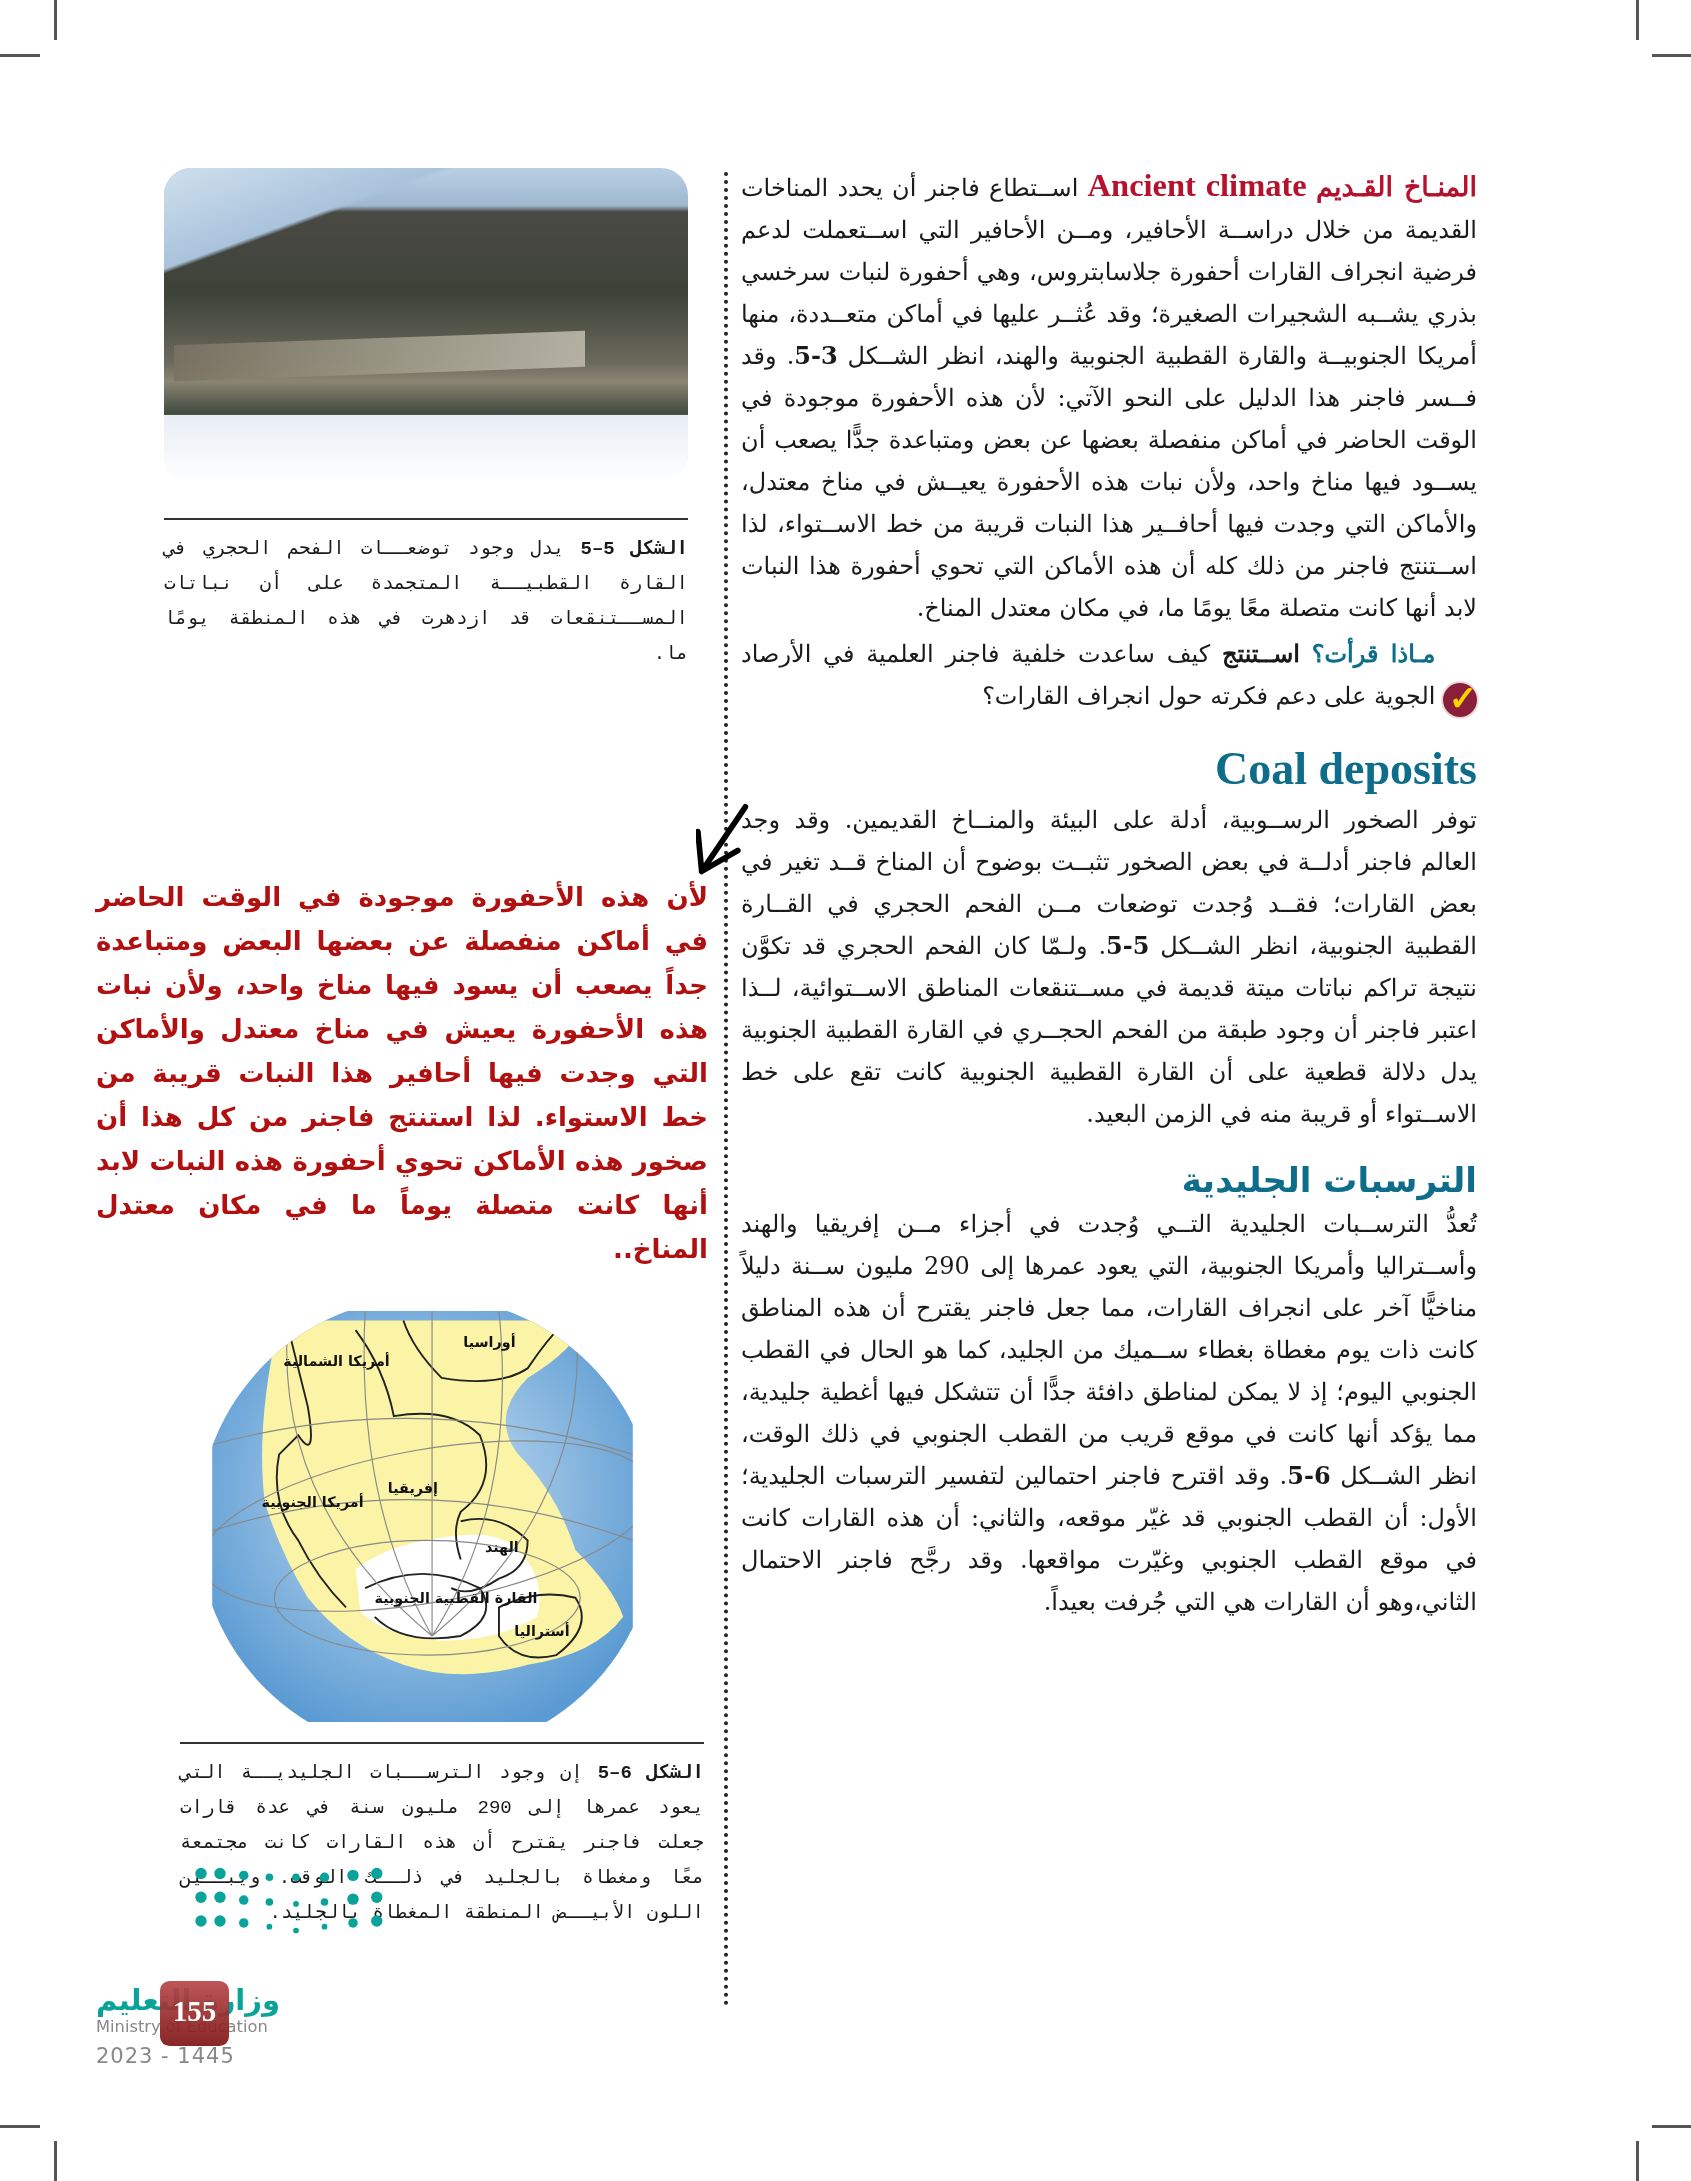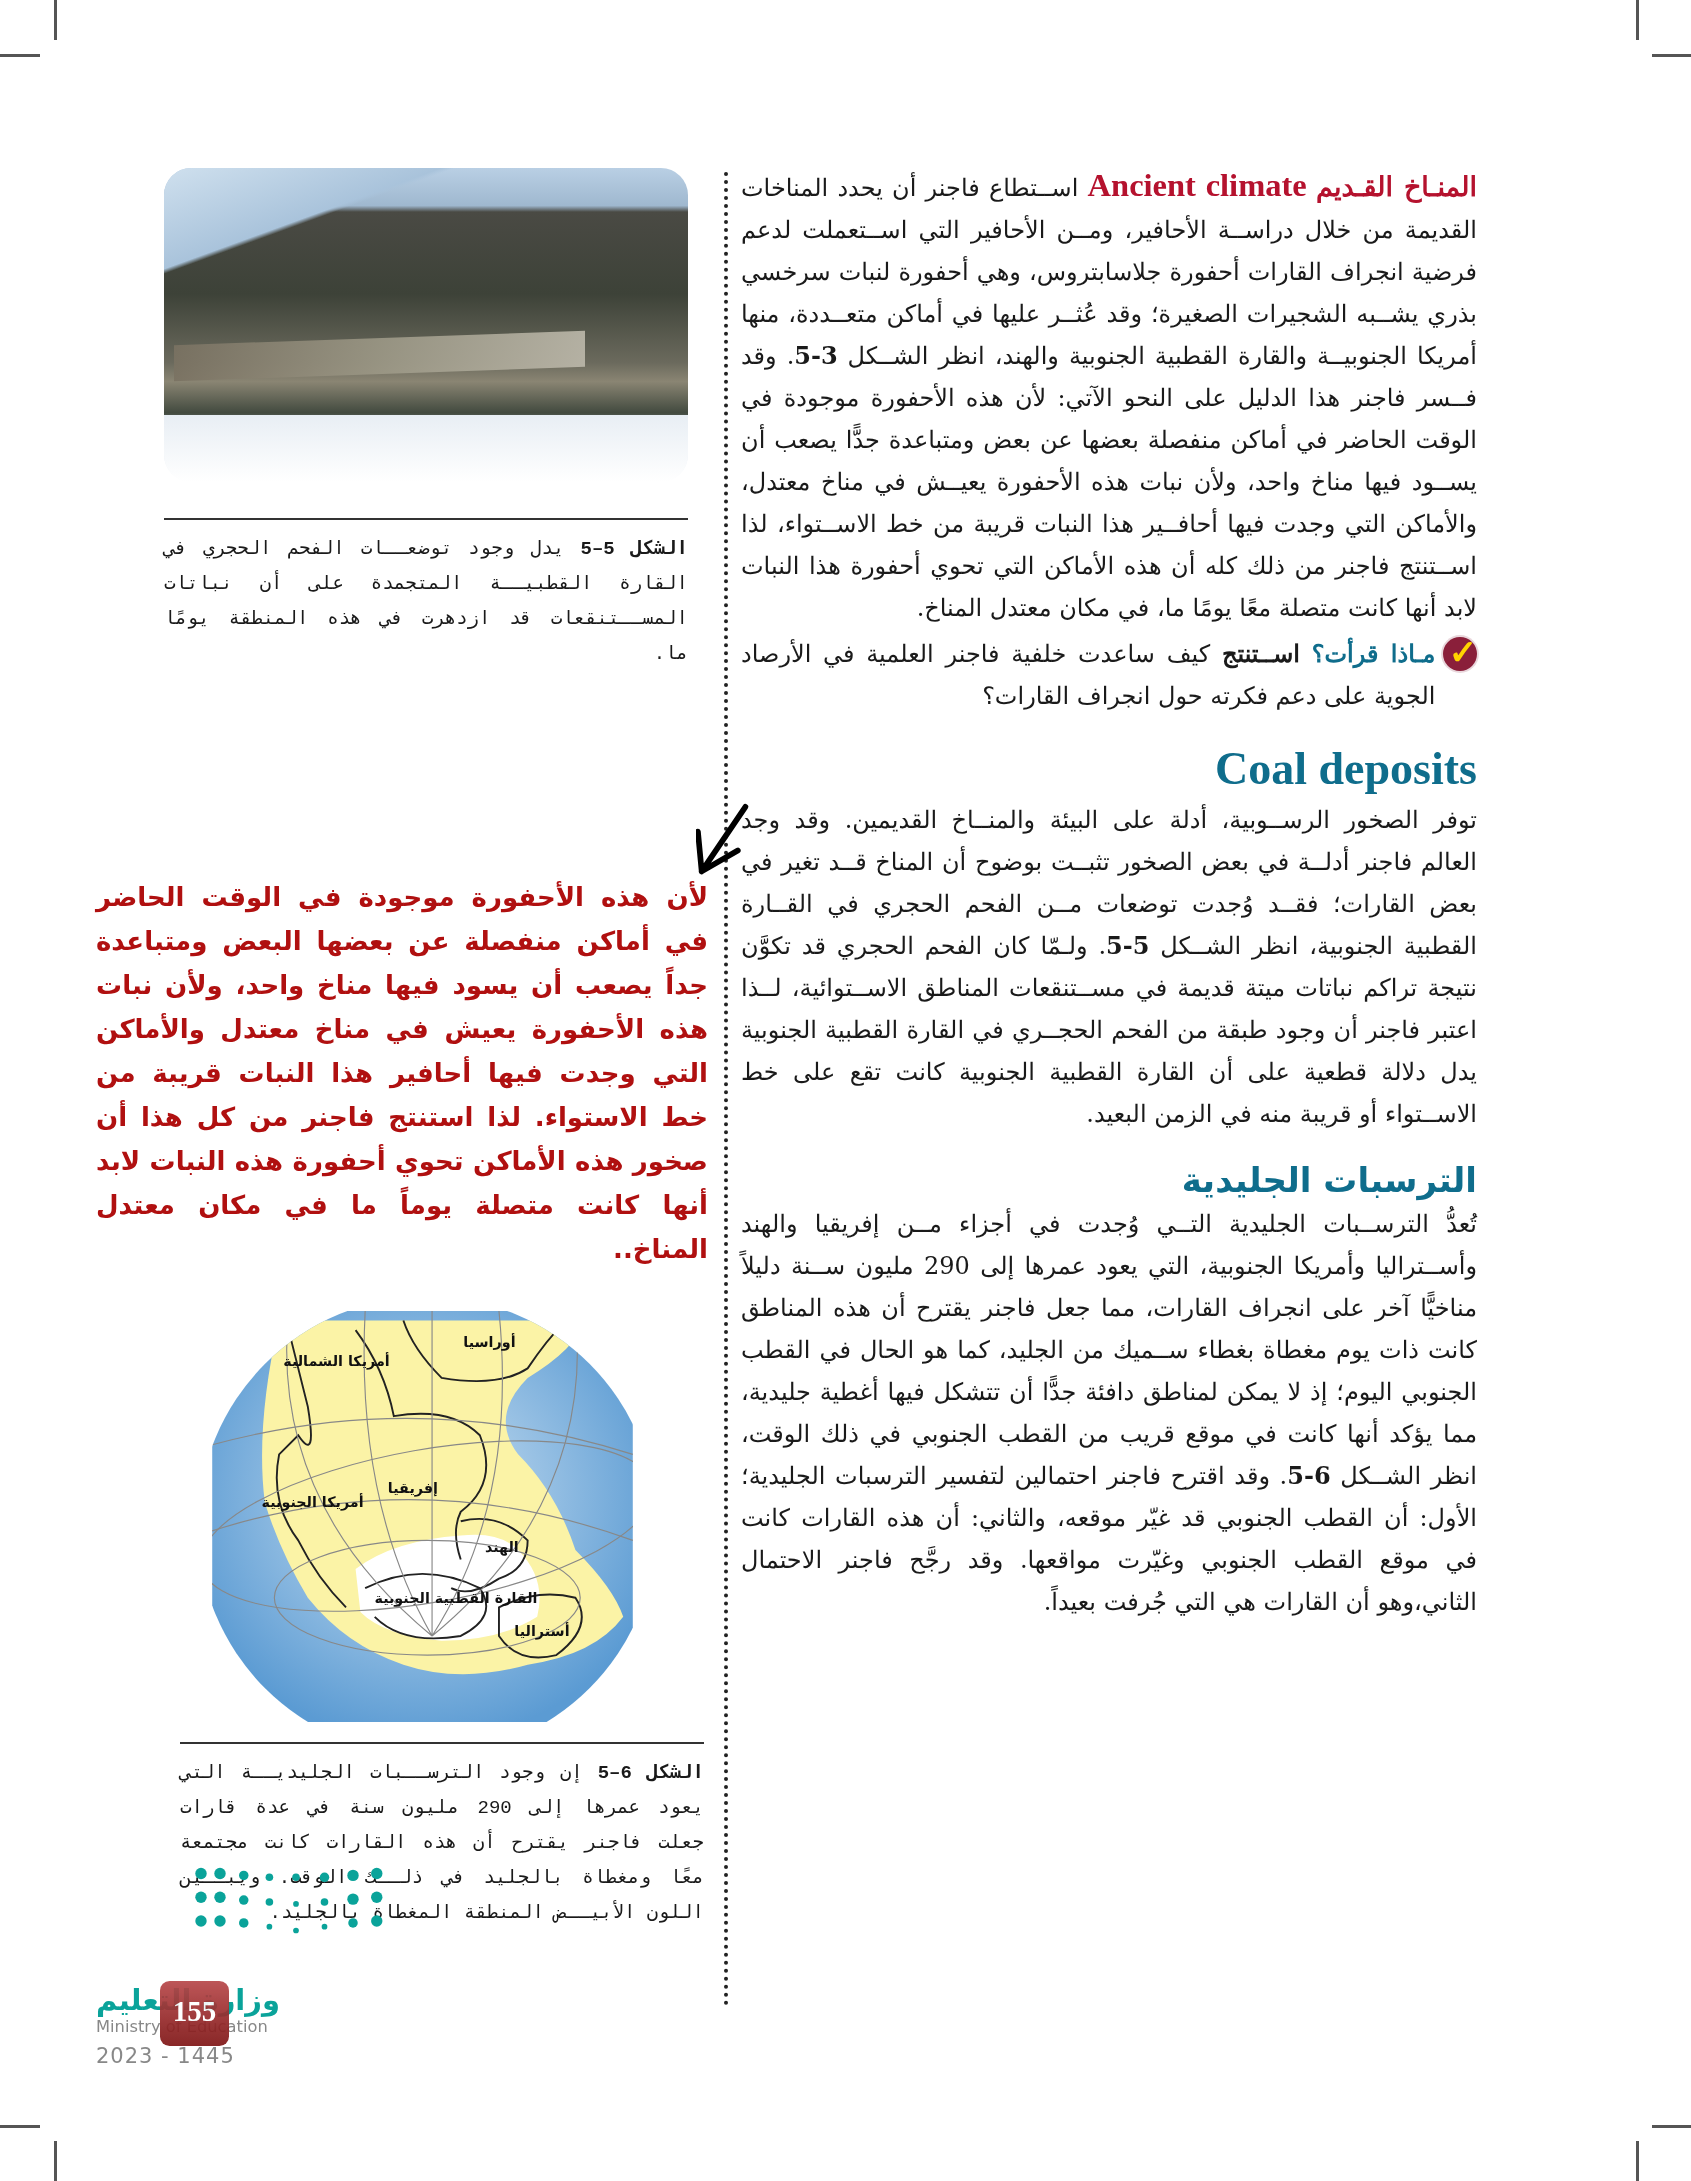--- a/index.html
+++ b/index.html
@@ -14,21 +14,21 @@
   .para { font-family: "DejaVu Serif", serif; font-size: 24px; line-height: 42px; margin: 0; }
   .lead-ar { color: #b5122e; font-weight: bold; font-size: 27px; }
   .lead-en { color: #b5122e; font-weight: bold; font-family: "Liberation Serif", serif; font-size: 32.5px; }
   .fig-ref { font-weight: bold; }
   .section-head { display: flex; direction: rtl; align-items: baseline; margin: 25px 0 3.8px 0; }
   .section-head .ar { color: #0f6d8c; font-weight: bold; font-size: 34px; margin-left: 57px; }
   .section-head .en { color: #0f6d8c; font-weight: bold; font-family: "Liberation Serif", serif; font-size: 46px; }
 
   .divider-dots { position: absolute; left: 724px; top: 172px; width: 0; height: 1835px; border-left: 4.8px dotted #222; }
 
-  .reading-check { display: flex; direction: rtl; align-items: flex-start; margin-top: 3.8px; }
+  .reading-check { display: flex; direction: rtl; align-items: flex-end; margin-top: 3.8px; }
   .check-icon { width: 34px; height: 34px; border-radius: 50%; background: #8a1f3a; flex: 0 0 34px;
                 margin-left: 7.6px; margin-top: 3.8px; position: relative; box-shadow: 0 0 0 1.9px #e9d7dc; }
   .check-icon::after { content: "✓"; position: absolute; left: 5.7px; top: -5.7px; color: #ffd400; font-size: 34px; font-weight: bold; }
   .rc-label { color: #0f6d8c; font-weight: bold; }
   .rc-verb { font-weight: bold; }
 
   
   .side-col { position: absolute; left: 164px; top: 168px; width: 524px; direction: rtl; }
   .photo { width: 524px; height: 314px; border-radius: 27px; overflow: hidden; position: relative;
            background: linear-gradient(180deg,#b9cfe4 0%, #9fb8cf 12%, #4a4a44 14%, #3d4238 40%, #6b6a5d 62%, #8a8573 68%, #424a3f 78%, #dfe8f0 88%, #ffffff 100%); }

